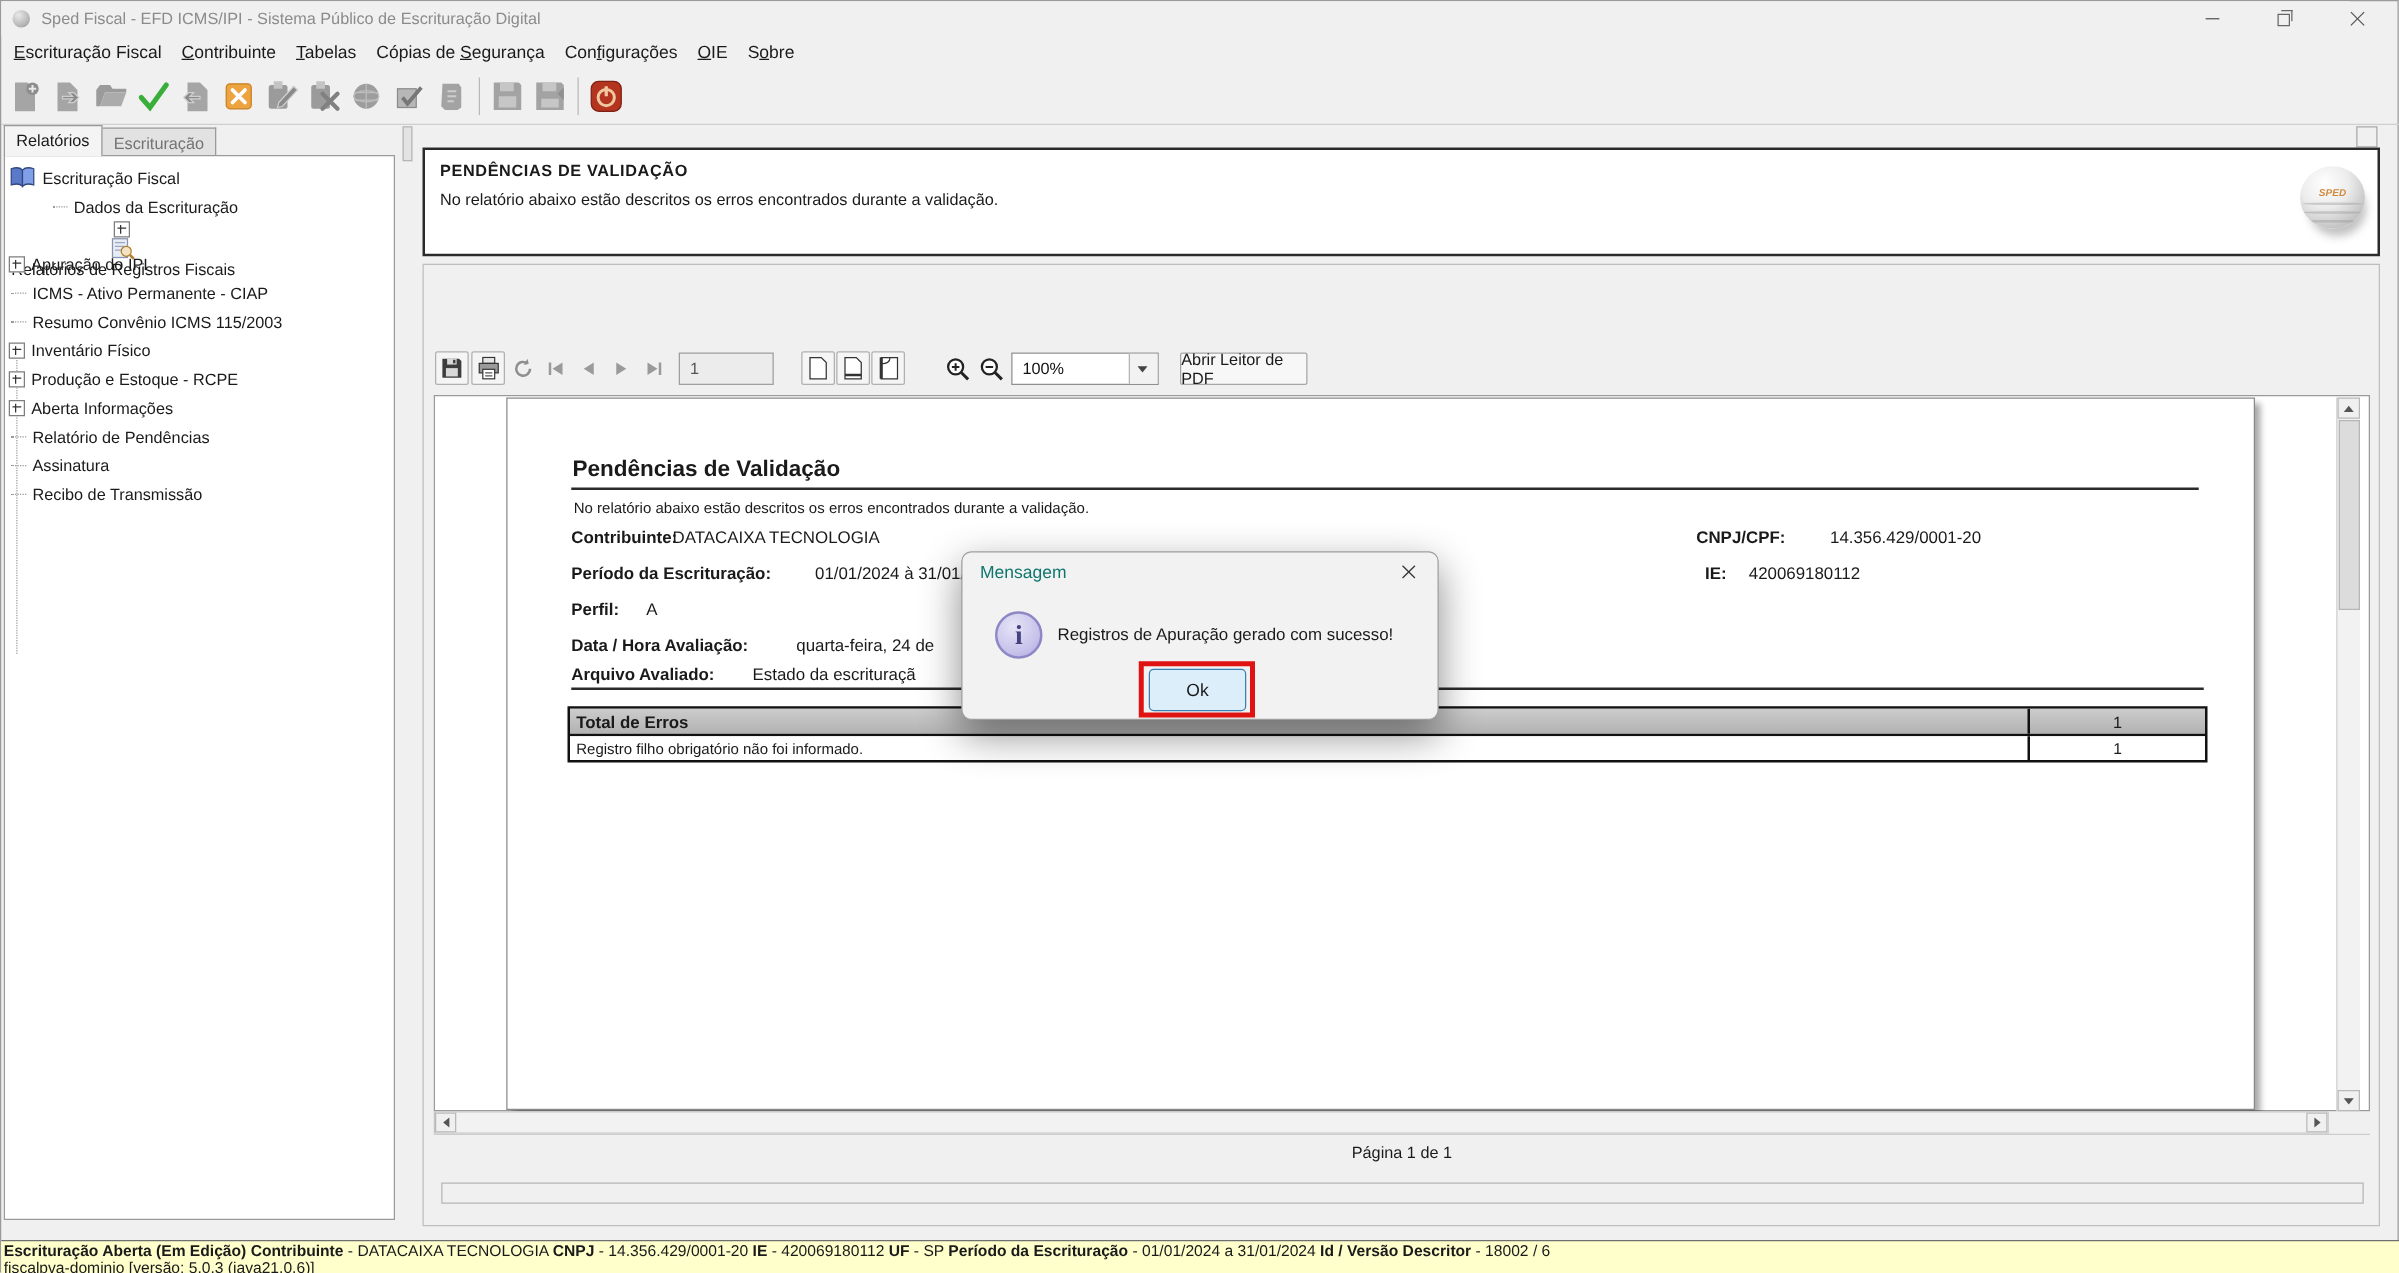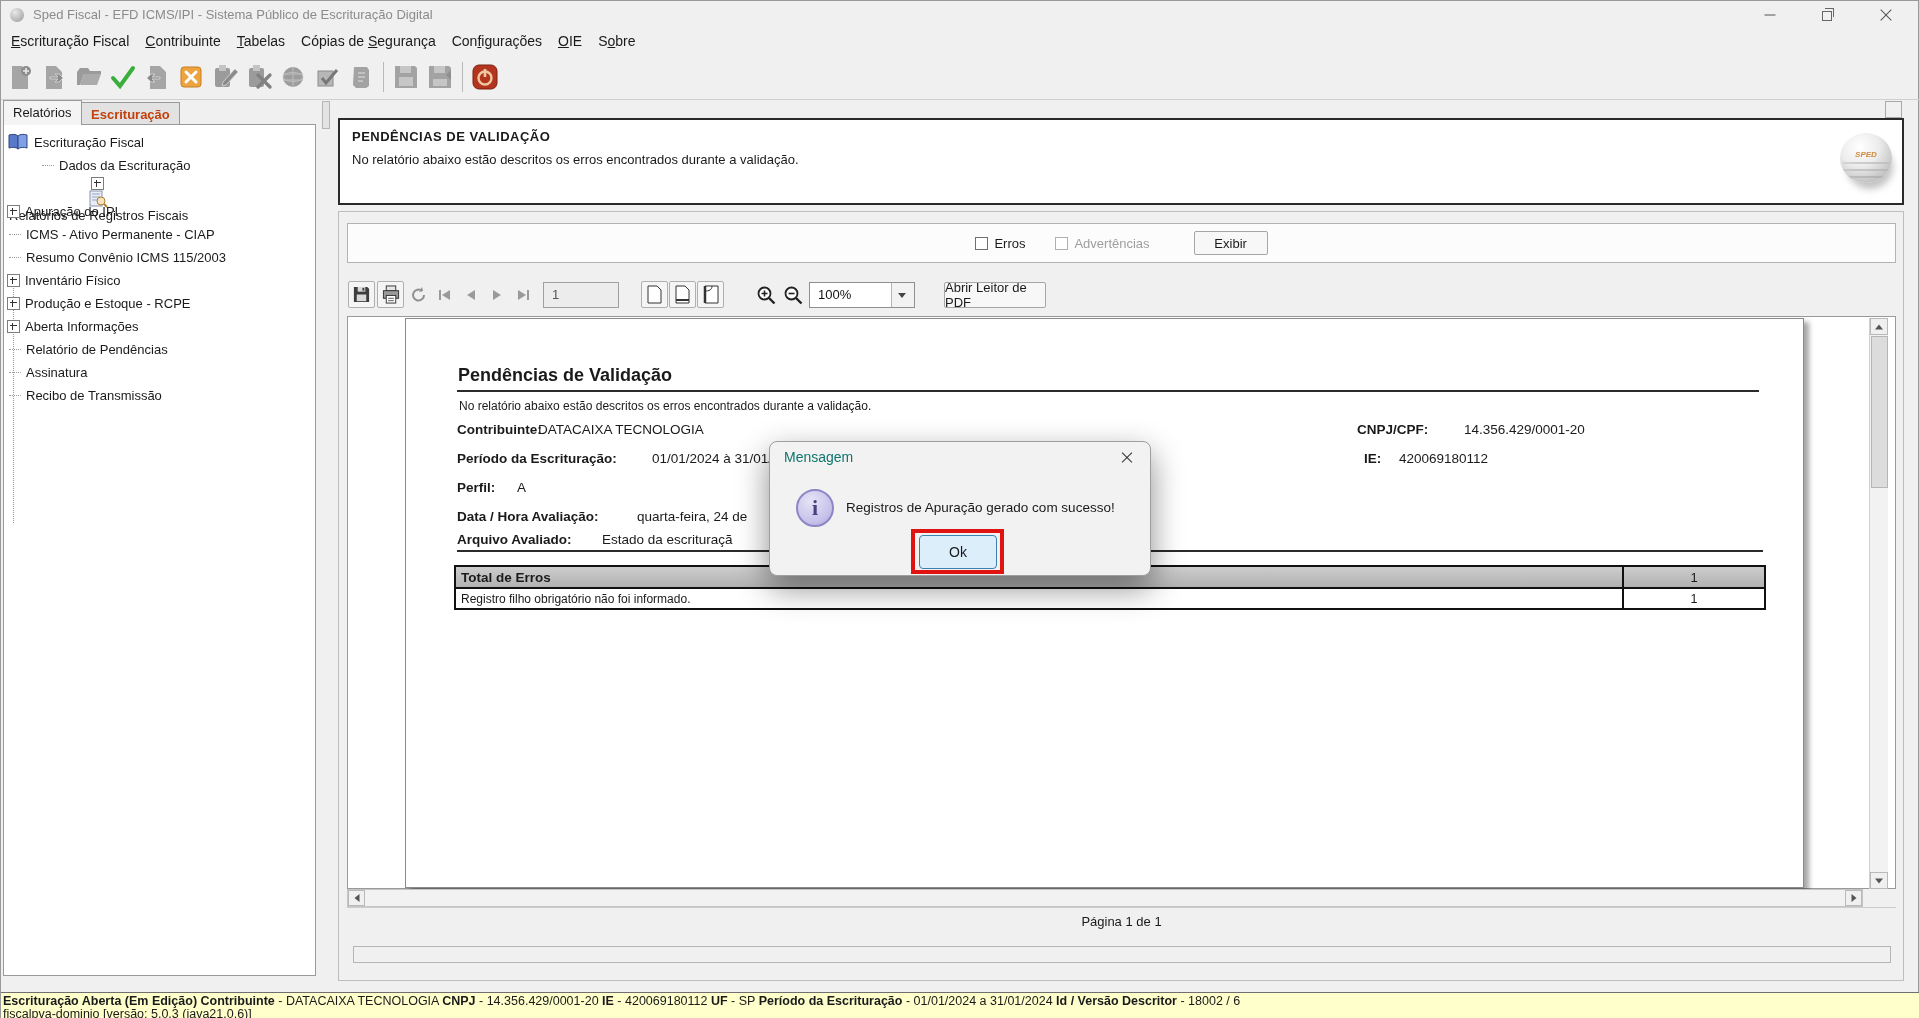--- a/index.html
+++ b/index.html
@@ -29,21 +29,21 @@
   .accel{text-decoration:underline;}
 
   
   .toolbar{left:0;top:53px;width:1919px;height:45px;border-bottom:1px solid #cfcfcf;display:flex;align-items:center;padding-left:3px;}
   .tbtn{width:34px;height:36px;display:flex;align-items:center;justify-content:center;}
   .tsep{width:1px;height:30px;background:#b9b9b9;margin:0 5px;}
 
   
   .tab{height:23px;line-height:23px;font-size:13px;padding:0 9px;border:1px solid #9a9a9a;border-bottom:none;box-sizing:border-box;}
   .tab-active{background:#f4f4f4;height:25px;z-index:2;}
-  .tab-idle{background:#e2e2e2;color:#c2410c;top:101px;font-weight:bold;}
+  .tab-idle{background:#e2e2e2;color:#737373;top:101px;}
   .treebox{left:2px;top:123px;width:313px;height:852px;background:#fff;border:1px solid #9a9a9a;box-sizing:border-box;}
   .tree-guide{left:9px;top:150px;height:248px;border-left:1px dotted #9b9b9b;width:0;}
   .trow{position:absolute;left:0;height:22px;display:flex;align-items:center;font-size:13px;white-space:nowrap;}
   .expander{position:relative;width:11px;height:11px;border:1px solid #7d7d7d;background:#fff;margin-left:3px;flex:0 0 auto;}
   .expander:before{content:"";position:absolute;left:2px;right:2px;top:4px;border-top:1px solid #333;}
   .expander:after{content:"";position:absolute;top:2px;bottom:2px;left:4px;border-left:1px solid #333;}
   .stub{width:12px;border-top:1px dotted #9b9b9b;margin-left:5px;flex:0 0 auto;}
   .tlabel{margin-left:5px;}
   .ticon{margin-left:3px;flex:0 0 auto;display:flex;}
 
@@ -67,21 +67,21 @@
   .btn{background:#f7f7f7;border:1px solid #a6a6a6;border-radius:2px;font-size:13px;
        display:flex;align-items:center;justify-content:center;box-sizing:border-box;}
   .exibir{width:74px;height:24px;margin-left:30px;}
 
   
   .pbtn{position:absolute;top:280px;width:27px;height:27px;background:#f5f5f5;border:1px solid #b0b0b0;border-radius:2px;
         display:flex;align-items:center;justify-content:center;box-sizing:border-box;}
   .pflat{border:none;background:transparent;}
   .pagefield{left:542px;top:281px;width:76px;height:26px;background:#ececec;border:1px solid #9f9f9f;box-sizing:border-box;
         font-size:13px;color:#555;line-height:24px;padding-left:8px;}
-  .combo{left:808px;top:281px;width:106px;height:26px;background:#fff;border:1px solid #8f8f8f;box-sizing:border-box;}
+  .combo{left:808px;top:281px;width:118px;height:26px;background:#fff;border:1px solid #8f8f8f;box-sizing:border-box;}
   .combo .val{position:absolute;left:8px;top:0;line-height:24px;font-size:13px;color:#111;}
   .combo .dd{position:absolute;right:0;top:0;width:22px;height:24px;border-left:1px solid #b5b5b5;background:#f2f2f2;}
   .combo .dd:before{content:"";position:absolute;left:6px;top:10px;border-left:4px solid transparent;border-right:4px solid transparent;border-top:5px solid #444;}
   .openpdf{position:absolute;left:943px;top:281px;width:102px;height:26px;font-size:13px;}
 
   
   .viewer{left:346px;top:315px;width:1549px;height:573px;background:#fff;border:1px solid #9a9a9a;box-sizing:border-box;}
   .page{position:absolute;left:57px;top:1px;width:1399px;height:570px;background:#fff;border:1px solid #8a8a8a;
         box-shadow:5px 4px 5px rgba(0,0,0,.35);box-sizing:border-box;}
   .doc-title{left:52px;top:46px;font-size:18px;font-weight:bold;}
@@ -342,29 +342,20 @@
     <div class="abs sphere">
       <span class="sptxt">SPED</span>
       <span class="band" style="top:29px;"></span>
         <span class="band" style="top:36px;"></span>
         <span class="band" style="top:43px;"></span>
     </div>
   </div>
 
   <div class="abs content-panel"></div>
 
-  <div class="abs filter-panel">
-    <span class="cb"></span>
-    <span class="cb-label">Erros</span>
-    <span class="cb cb-dis" style="margin-left:16px;"></span>
-    <span class="cb-label cb-label-dis">Advertências</span>
-    <span class="btn exibir">
-        <span>Exibir</span>
-      </span>
-  </div>
 
   <div class="pbtn" style="left:347px;">
     <svg width="19" height="19" viewBox="0 0 20 20">
         <path d="M2 2h14l2 2v14H2z" fill="#3d3d3d"></path>
         <rect x="6" y="2" width="8" height="5" fill="#d9d9d9"></rect>
         <rect x="11" y="3" width="2" height="3" fill="#3d3d3d"></rect>
         <rect x="5" y="10" width="10" height="7" fill="#d9d9d9"></rect>
       </svg>
     </div>
   <div class="pbtn" style="left:376px;">

